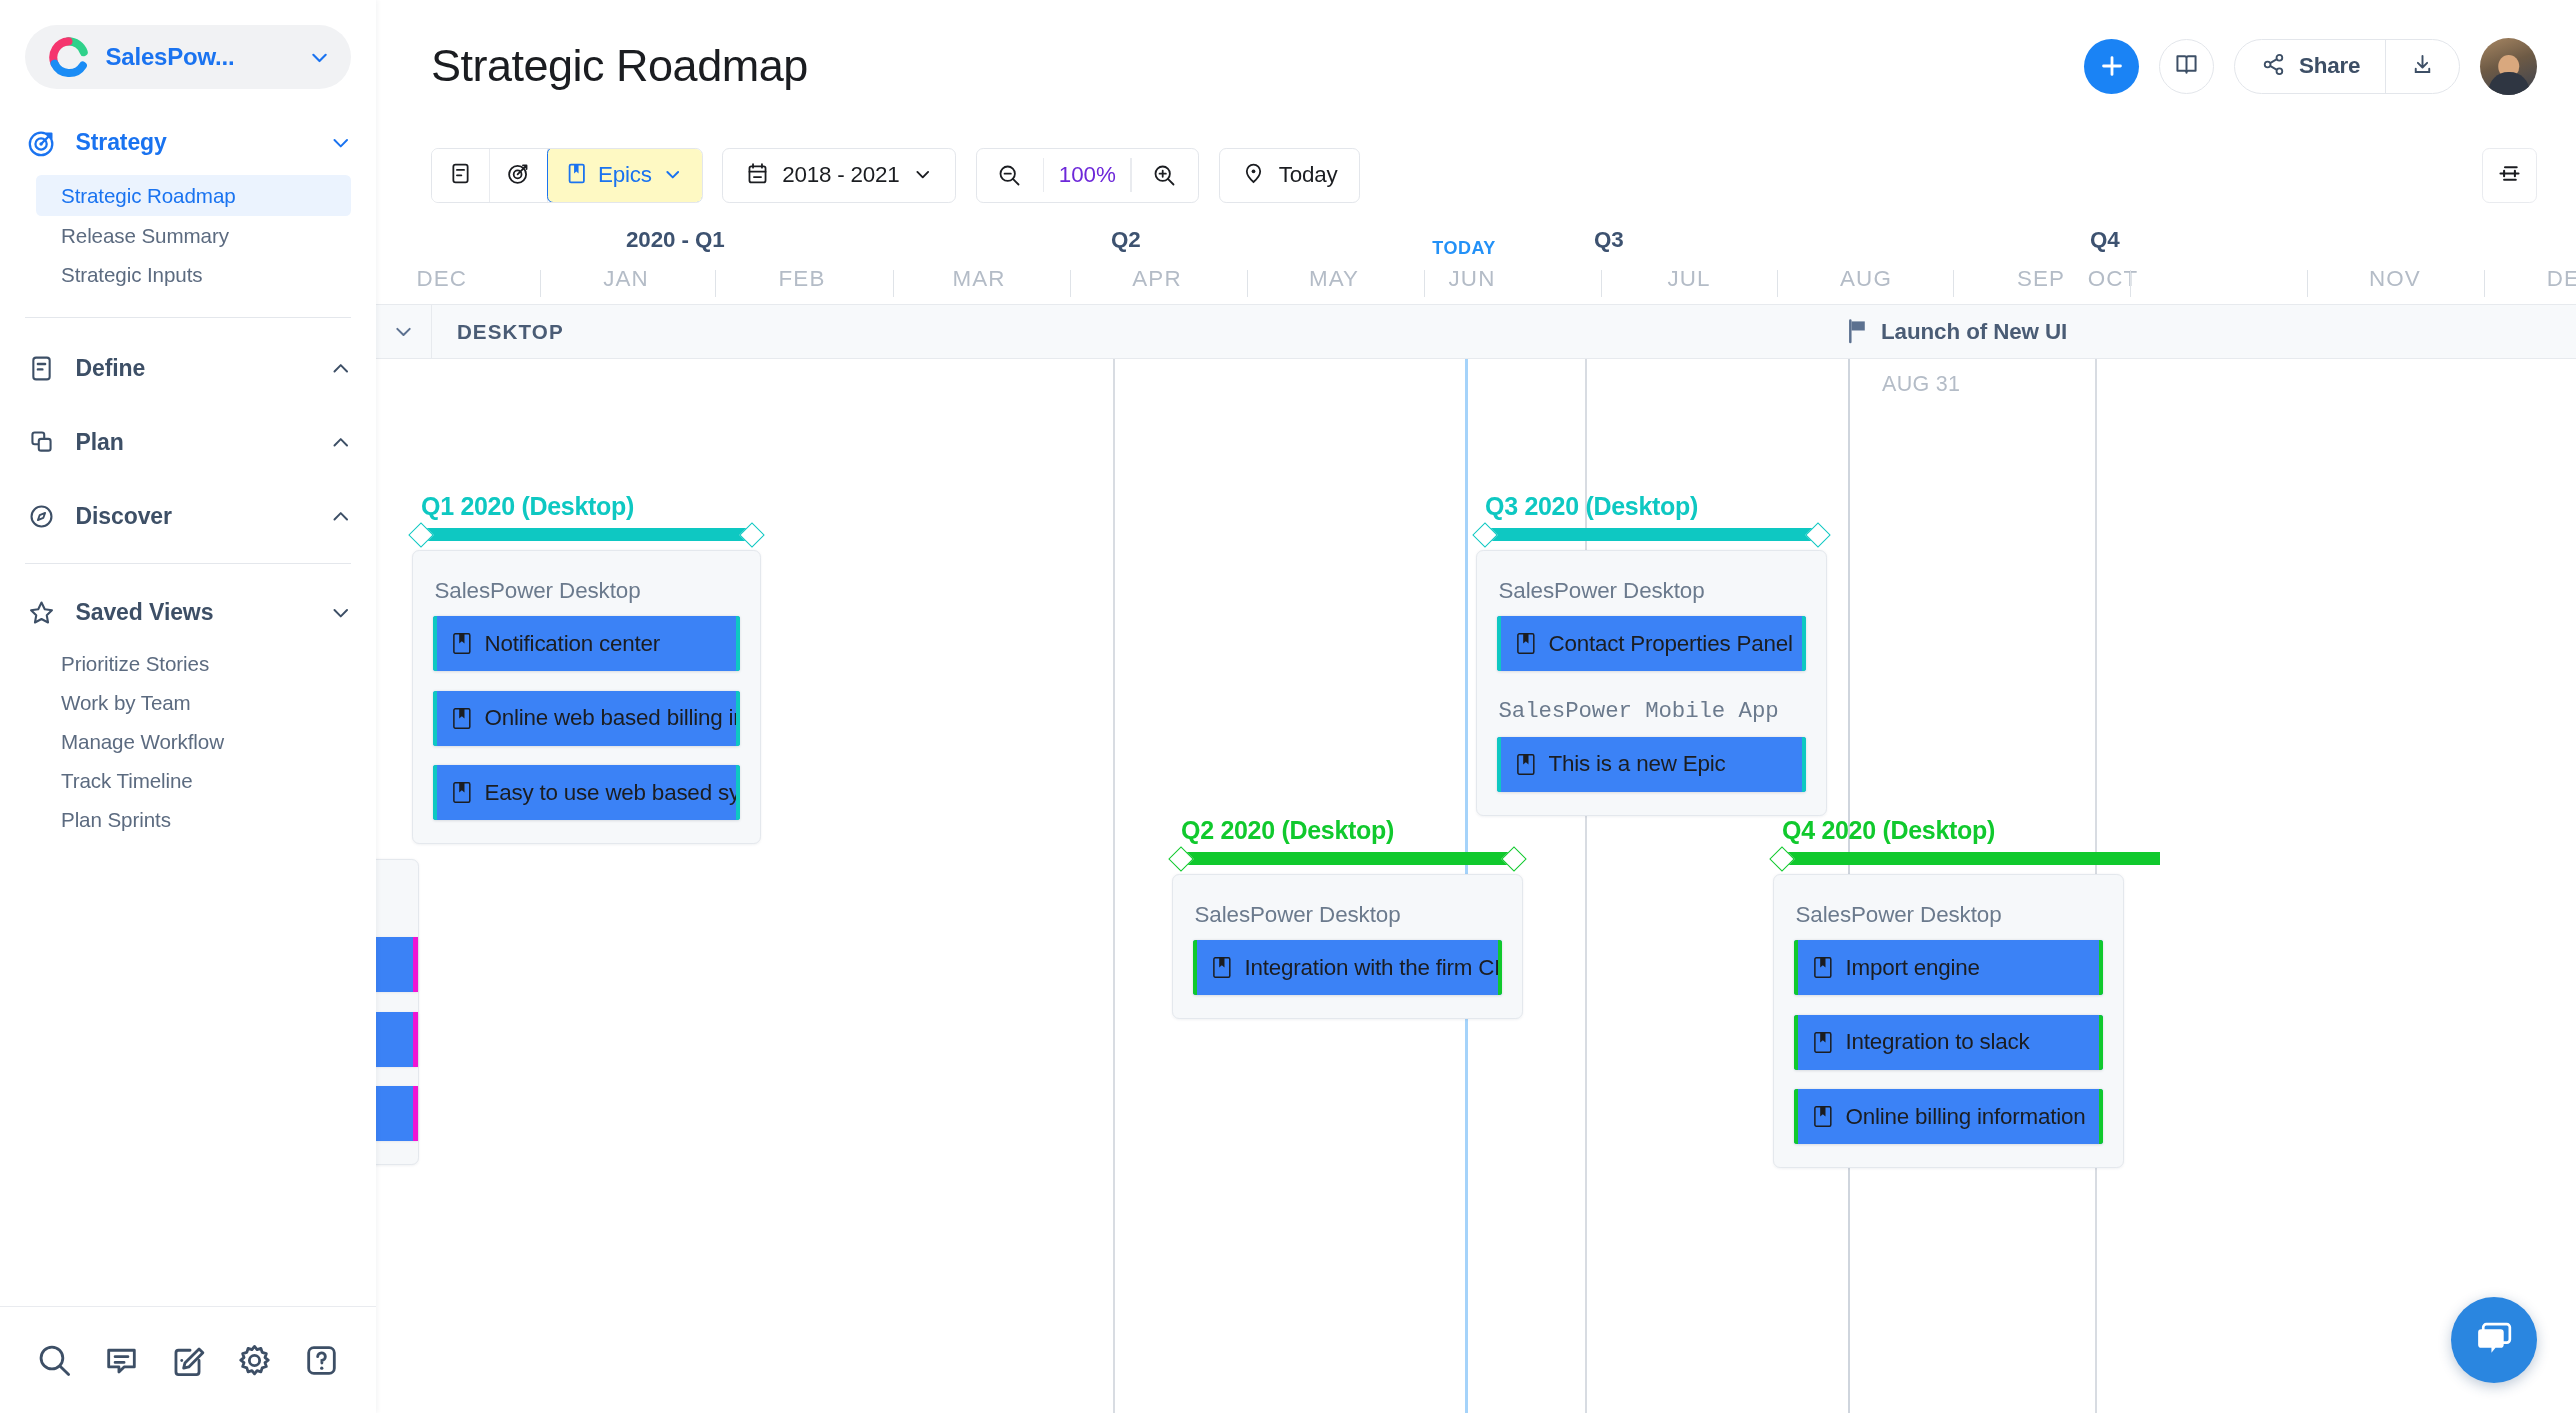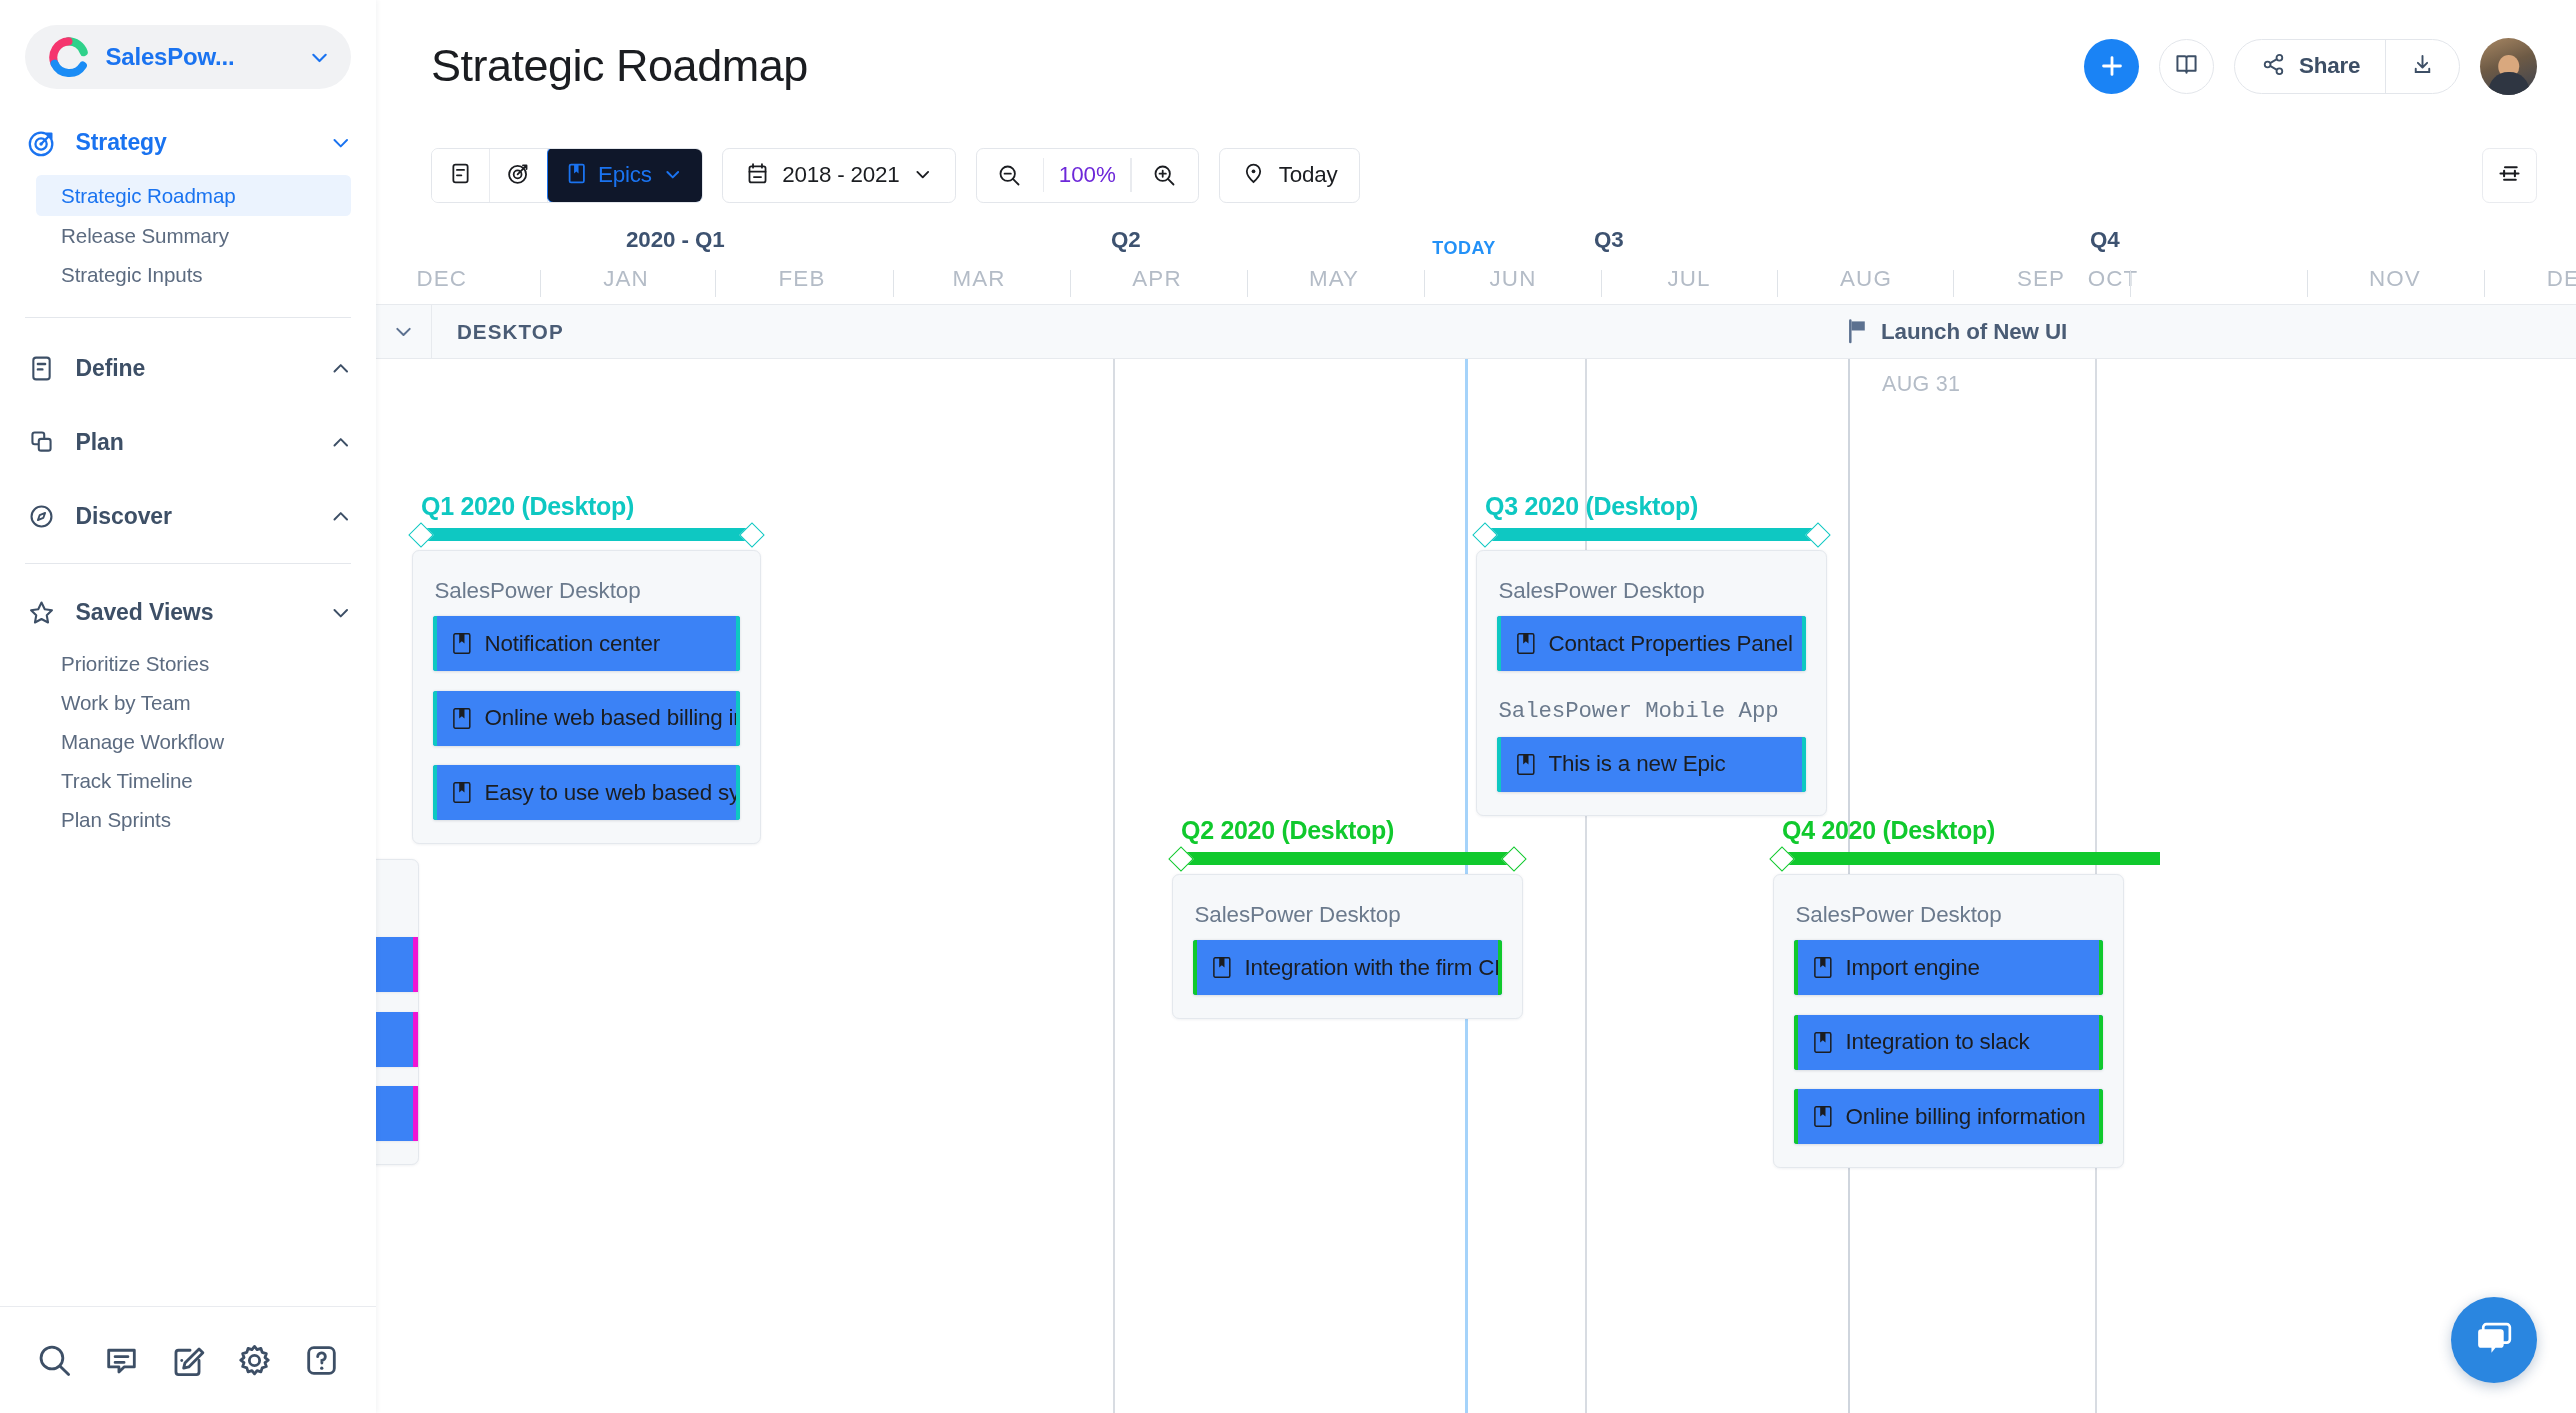--- a/index.html
+++ b/index.html
@@ -127,21 +127,21 @@
     height: 55px; display: flex; align-items: center;
     border: 1.3px solid #e3e6eb; border-radius: 7.2px; overflow: hidden; background:#fff;
   }
   .seg-btn {
     height: 100%; min-width: 55px; display: flex; align-items: center;
     justify-content: center; gap: 10.7px; padding: 0 16px; cursor: pointer;
     border-right: 1.3px solid #e9ebef; background: #fff;
   }
   .seg-btn:last-child { border-right: none; }
   .seg-btn.act {
-    background: #0f172a; border: 1.8px solid #1a73f0; border-radius: 6.3px;
+    background: #fef9c3; border: 1.8px solid #1a73f0; border-radius: 6.3px;
     margin: -1.3px; height: calc(100% + 2.7px); padding: 0 18px;
   }
   .seg-btn.act .seg-lbl { color: #1a73f0; }
   .seg-lbl { font-size: 22.4px; color: #1b1d21; font-weight: 400; letter-spacing: -0.2px; }
   .btn-box {
     height: 55px; display: flex; align-items: center; gap: 12.5px;
     padding: 0 21.5px; border: 1.3px solid #e3e6eb; border-radius: 7.2px;
     background: #fff; cursor: pointer;
   }
   .zoom-seg { height: 55px; display:flex; align-items:center; border:1.3px solid #e3e6eb; border-radius:7.2px; background:#fff; }
@@ -542,21 +542,21 @@
           <span class="q-lbl" style="left:1659px">Q4</span>
         </div>
         <div class="m-row">
           <span class="today-lbl" style="left:1033px">TODAY</span>
           <span class="m-lbl" style="left:10.7px">DEC</span>
           <span class="m-lbl" style="left:195px">JAN</span>
           <span class="m-lbl" style="left:371px">FEB</span>
           <span class="m-lbl" style="left:548px">MAR</span>
           <span class="m-lbl" style="left:726px">APR</span>
           <span class="m-lbl" style="left:903px">MAY</span>
-          <span class="m-lbl" style="left:1082px">JUN</span>
+          <span class="m-lbl" style="left:1041px">JUN</span>
           <span class="m-lbl" style="left:1258px">JUL</span>
           <span class="m-lbl" style="left:1435px">AUG</span>
           <span class="m-lbl" style="left:1610px">SEP</span>
           <span class="m-lbl" style="left:1682px">OCT</span>
           <span class="m-lbl" style="left:1964px">NOV</span>
           <span class="m-lbl" style="left:2141px">DEC</span>
 
           <span class="m-tick" style="left:109px"></span>
           <span class="m-tick" style="left:284px"></span>
           <span class="m-tick" style="left:462px"></span>

